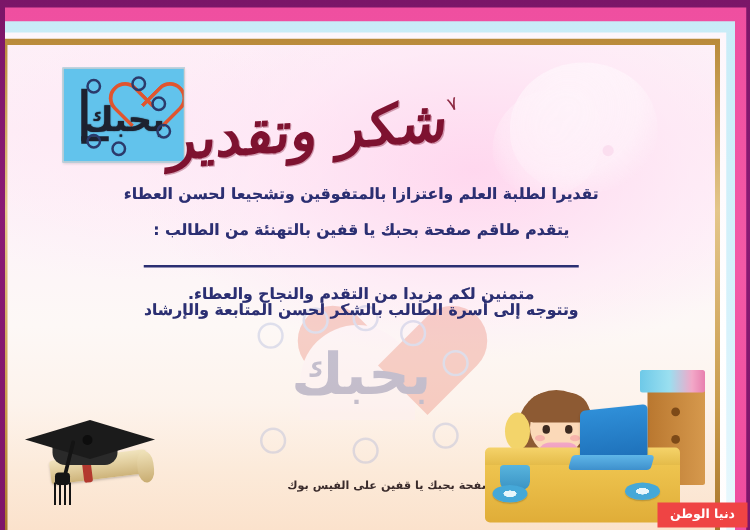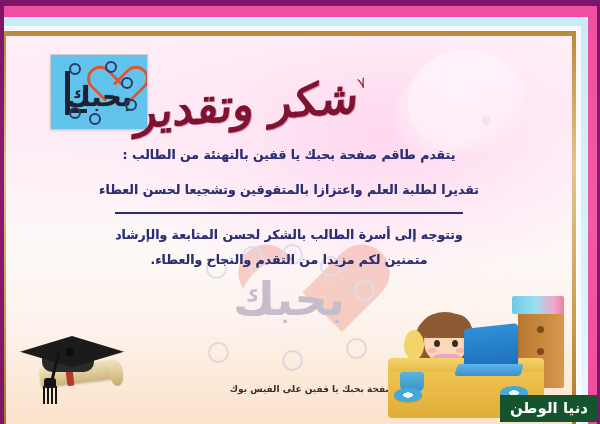--- a/index.html
+++ b/index.html
@@ -312,23 +312,23 @@
   .cd.c2{left:128px;top:90px;}
   .cup{
     position:absolute;left:28px;top:76px;width:24px;height:20px;
     background:linear-gradient(180deg,#58b4dd,#3a93c4);
     border-radius:3px 3px 7px 7px;
   }
 
   
   .wm-badge{
     position:absolute;right:2px;bottom:2px;
-    background:#14532d;color:#ffffff;
-    font-family:"DejaVu Sans","Liberation Sans",sans-serif;
-    font-size:15px;font-weight:700;
+    background:#ef4444;color:#ffffff;
+    font-family:"DejaVu Sans","Liberation Sans",sans-serif;
+    font-size:10px;font-weight:700;
     padding:4px 10px 5px 10px;
     direction:rtl;white-space:nowrap;letter-spacing:.5px;
     z-index:40;
     margin-top:40px;
   }
 </style>
 </head>
 <body>
 
 <div class="certificate">
@@ -378,25 +378,25 @@
       </div>
 
       <div class="title-calli">
         <span class="t-main">شكر وتقدير</span>
         <span class="title-swash">٧</span>
       </div>
 
     </div>
 
     <div class="body-text">
+      <span class="line l1">تقديرا لطلبة العلم واعتزازا بالمتفوقين وتشجيعا لحسن العطاء</span>
       <span class="line l2">يتقدم طاقم صفحة بحبك يا قفين بالتهنئة من الطالب :</span>
-      <span class="line l1">تقديرا لطلبة العلم واعتزازا بالمتفوقين وتشجيعا لحسن العطاء</span>
       <span class="name-rule"></span>
+      <span class="line l5">متمنين لكم مزيدا من التقدم والنجاح والعطاء.</span>
       <span class="line l4">وتتوجه إلى أسرة الطالب بالشكر لحسن المتابعة والإرشاد</span>
-      <span class="line l5">متمنين لكم مزيدا من التقدم والنجاح والعطاء.</span>
     </div>
 
     <div class="signature">طاقم صفحة بحبك يا قفين على الفيس بوك</div>
 
     <div class="grad">
       <div class="scroll"></div>
       <div class="scroll-end"></div>
       <div class="ribbon"></div>
       <div class="cap-crown"></div>
       <div class="cap-board"></div>

